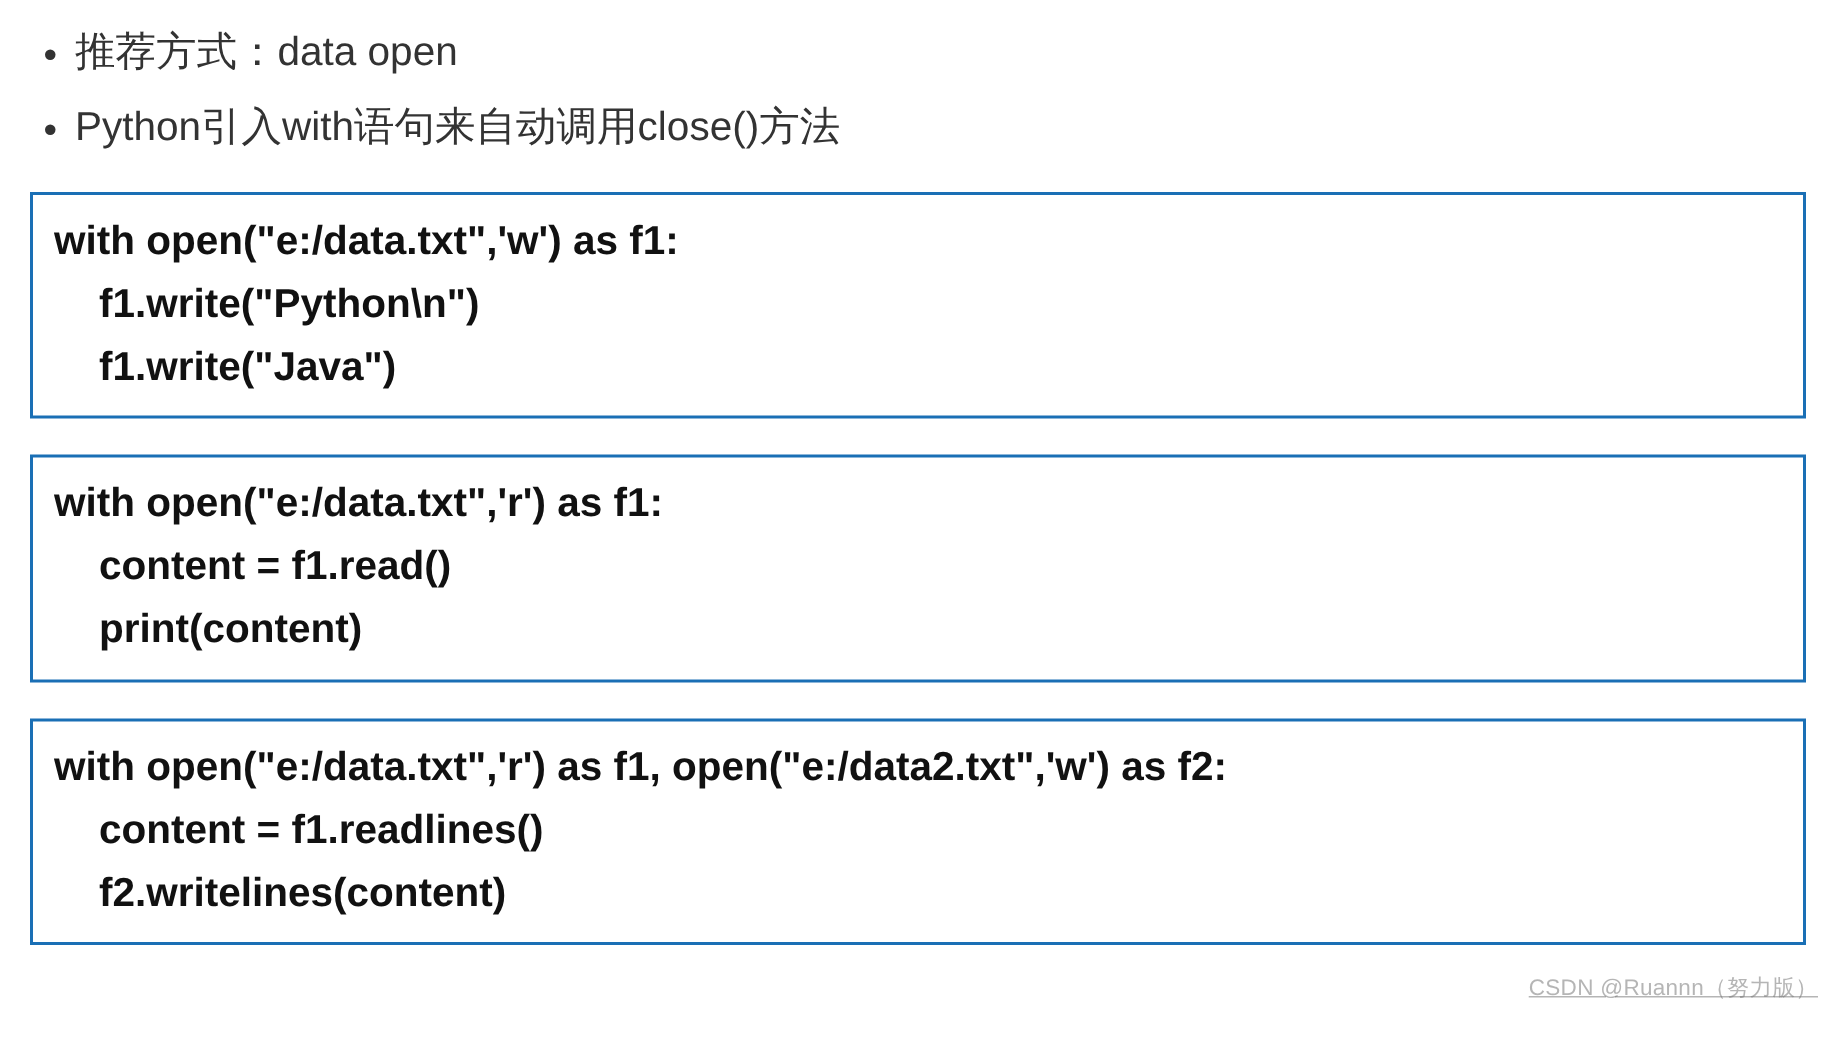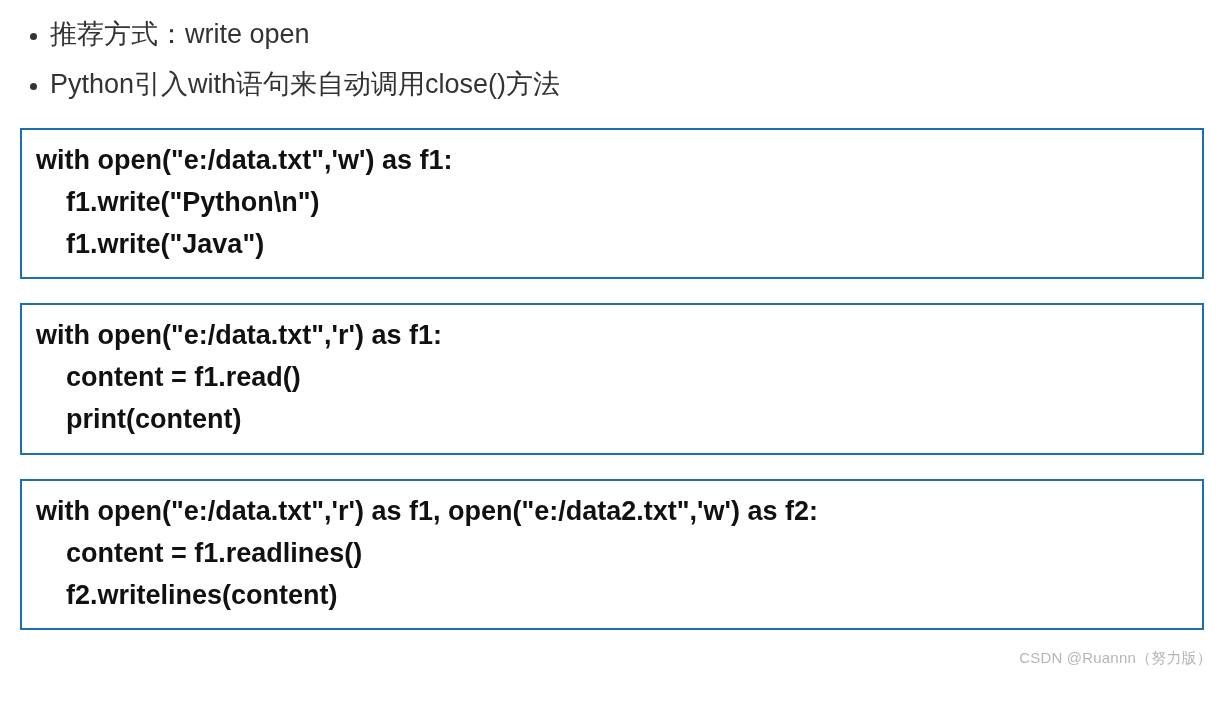--- a/index.html
+++ b/index.html
@@ -38,27 +38,28 @@
     box-sizing: border-box;
   }
   .watermark {
     position: absolute;
     right: 12px;
     bottom: 6px;
     font-size: 15px;
     color: rgba(120,120,120,0.55);
     font-family: Arial, sans-serif;
     letter-spacing: 0.2px;
+    text-decoration: underline;
   }
 </style>
 </head>
 <body>
 
 <ul class="bullets">
-  <li>推荐方式：write open</li>
+  <li>推荐方式：data open</li>
   <li>Python引入with语句来自动调用close()方法</li>
 </ul>
 
 <div class="codebox">with open("e:/data.txt",'w') as f1:
     f1.write("Python\n")
     f1.write("Java")</div>
 <div class="codebox">with open("e:/data.txt",'r') as f1:
     content = f1.read()
     print(content)</div>
 <div class="codebox">with open("e:/data.txt",'r') as f1, open("e:/data2.txt",'w') as f2:

